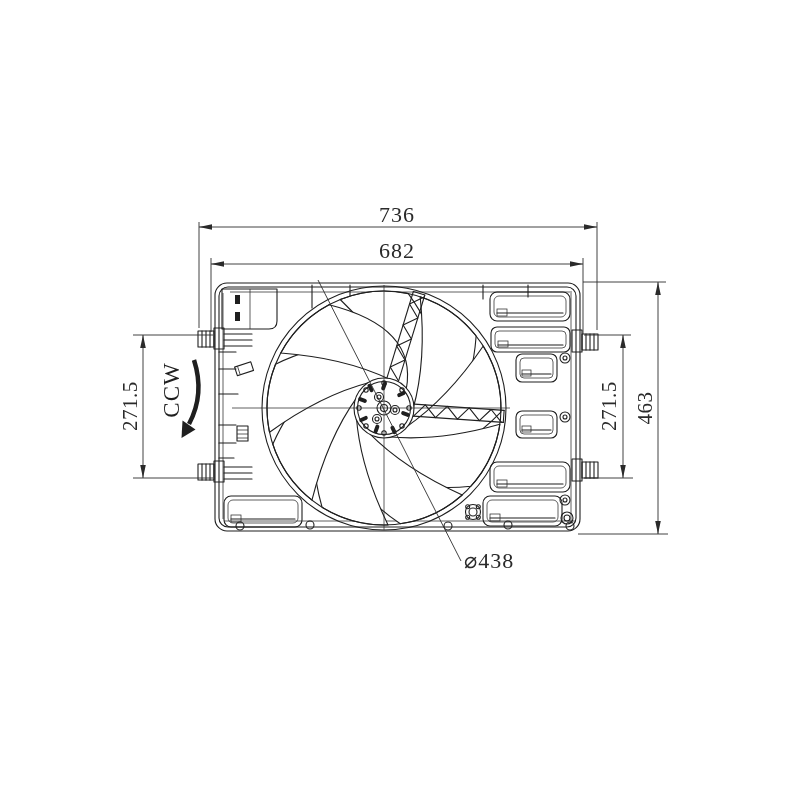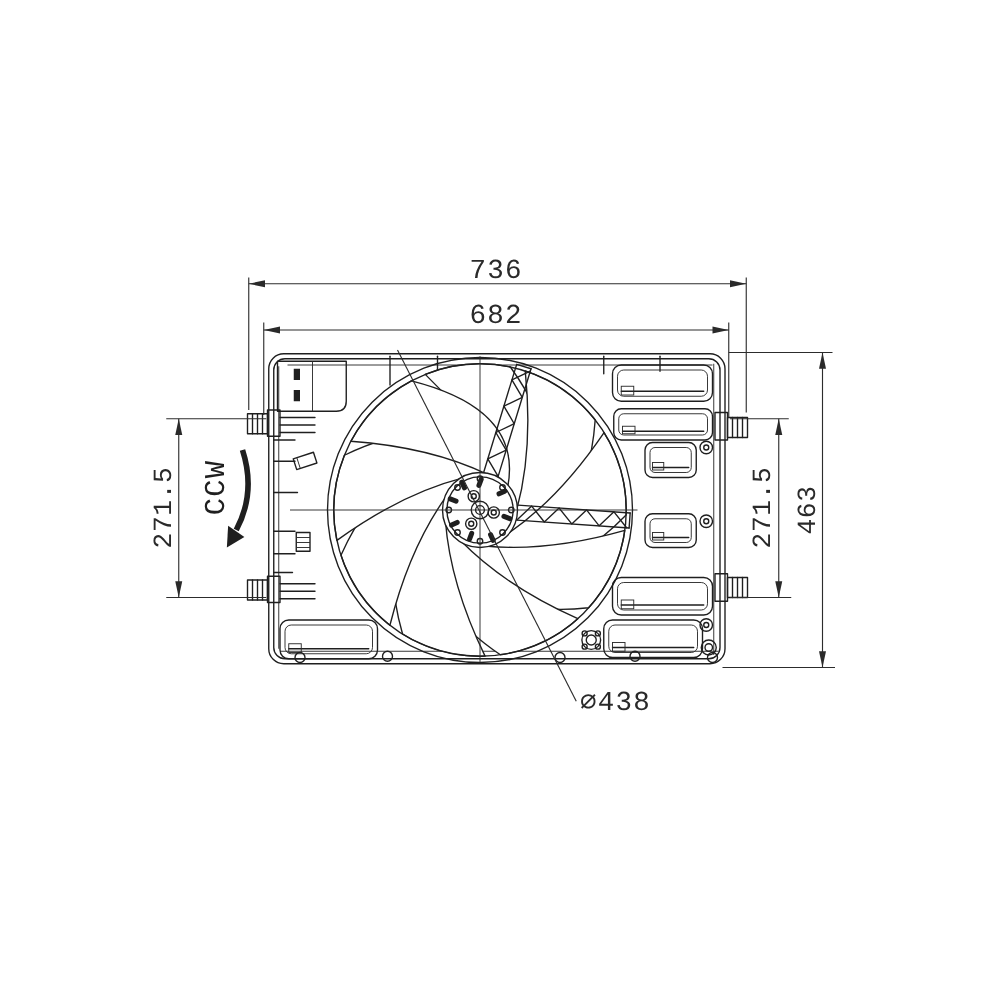--- a/index.html
+++ b/index.html
@@ -1,17 +1,17 @@
 <!DOCTYPE html>
 <html><head>
 <meta charset="utf-8">
 <style>
   html,body{margin:0;padding:0;background:#ffffff;}
   .canvas{position:relative;width:668px;height:800px;background:#ffffff;overflow:hidden;
-          font-family:Liberation Mono, monospace;}
+          font-family:Liberation Serif, serif;}
   svg{display:block;}
   .part{fill:none;stroke:#1f1f1f;stroke-width:1.1;stroke-linejoin:round;stroke-linecap:round;}
   .partw{fill:#ffffff;stroke:#1f1f1f;stroke-width:1.1;stroke-linejoin:round;}
   .thin{fill:none;stroke:#2c2c2c;stroke-width:0.75;}
   .dim{fill:none;stroke:#2c2c2c;stroke-width:0.9;}
   .dark{fill:#1f1f1f;stroke:none;}
   .dtext{fill:#2a2a2a;font-size:22px;letter-spacing:1px;}
   .dtext-sm{fill:#2a2a2a;font-size:21px;letter-spacing:0.5px;}
   .ccwtext{fill:#1f1f1f;font-size:23px;letter-spacing:1px;}
 </style>

